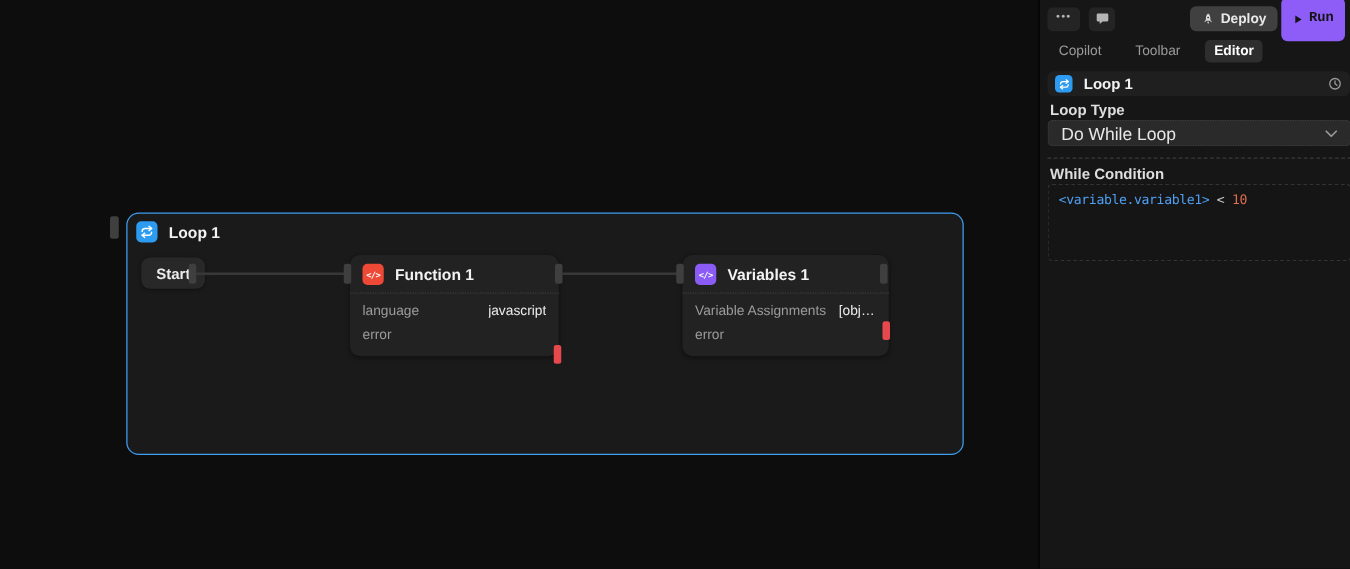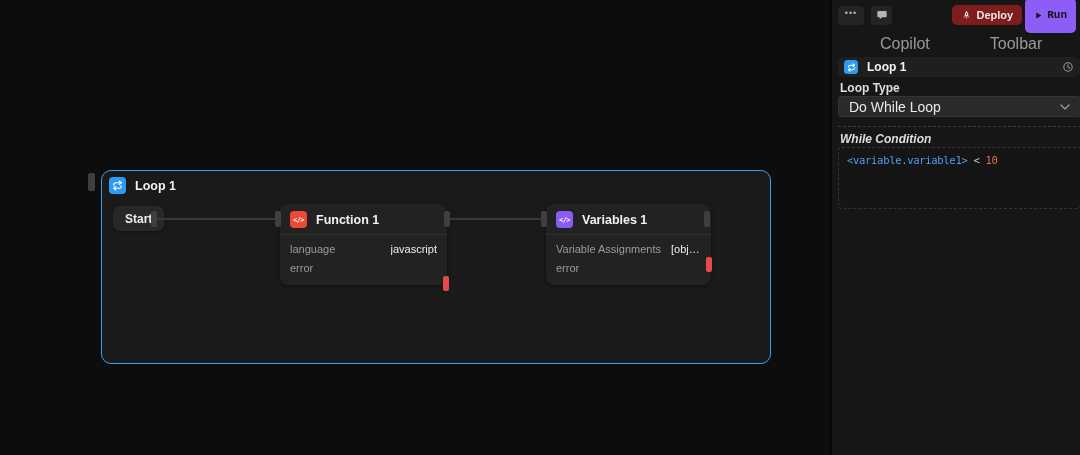--- a/index.html
+++ b/index.html
@@ -36,29 +36,29 @@
     background:#282828; border-radius:7px; display:flex; align-items:center; box-shadow:0 1px 3px rgba(0,0,0,.4); }
   .start-label { font-size:12px; font-weight:600; color:#ececec; }
 
   
   .panel { position:absolute; left:830px; top:0; width:250px; height:455px; background:#161616; border-left:2px solid #060606; }
   .panel-toolbar { position:absolute; left:6px; top:5px; right:4px; height:20px; display:flex; align-items:center; }
   .icon-btn { height:19px; background:#242424; border:none; border-radius:4px; display:flex; align-items:center; justify-content:center; cursor:pointer; }
   .more-btn { width:26px; margin-right:7px; color:#b5b5b5; font-size:9px; letter-spacing:1px; line-height:1; padding-bottom:4px; }
   .chat-btn { width:21px; }
   .toolbar-spacer { flex:1; }
-  .deploy-btn { height:20px; background:#7f1d1d; border:none; border-radius:5px; color:#e8e8e8;
+  .deploy-btn { height:20px; background:#404040; border:none; border-radius:5px; color:#e8e8e8;
     font-size:11px; font-weight:600; display:flex; align-items:center; gap:5px; padding:3px 9px; margin-right:3px; cursor:pointer;
     font-family:"Liberation Sans", sans-serif; }
   .run-btn { height:35px; background:#8e5cf6; border:none; border-radius:5px; color:#141414;
     font-size:11px; font-weight:700; display:flex; align-items:center; gap:4px; padding:0 9px; cursor:pointer;
     font-family:Liberation Mono, monospace; }
 
   .tabs { position:absolute; left:8px; top:32px; display:flex; align-items:center; gap:13px; }
-  .tab { font-size:16px; color:#9a9a9a; padding:3px 7px; border-radius:4px; cursor:pointer;margin-left:33px; }
+  .tab { font-size:11px; color:#9a9a9a; padding:3px 7px; border-radius:4px; cursor:pointer; }
   .tab.active { background:#2e2e2e; color:#ffffff; font-weight:600; }
 
   .selected-node-header { position:absolute; left:6px; top:57px; width:242px; height:20px; background:#1f1f1f;
     border-radius:5px; display:flex; align-items:center; gap:9px; padding:0 6px; }
   .snh-badge { width:14px; height:14px; border-radius:3.5px; }
   .snh-title { font-size:12px; font-weight:600; color:#f2f2f2; flex:1; }
 
   .field-label { position:absolute; left:8px; font-size:12px; font-weight:600; color:#dedede; }
 
   .loop-type-select { position:absolute; left:6px; top:96px; width:243px; height:21px; background:#2a2a2a;
@@ -221,21 +221,21 @@
       <span class="select-value">Do While Loop</span>
       <span>
         <svg width="10" height="6" viewBox="0 0 10 6" fill="none" stroke="#9a9a9a" stroke-width="1.4" stroke-linecap="round" stroke-linejoin="round">
           <path d="M1 1 L5 5 L9 1"></path>
         </svg>
       </span>
     </div>
 
     <div class="dashed-sep" style="top:126px;"></div>
 
-    <div class="field-label" style="top:132px;font-style:italic;">While Condition</div>
+    <div class="field-label" style="top:132px;">While Condition</div>
 
     <div class="code-box">
       <div class="code-line">
         <span class="tok-var">&lt;variable.variable1&gt;</span><span class="tok-op"> &lt; </span><span class="tok-num">10</span>
       </div>
     </div>
 
   </div>
 </div>
 

